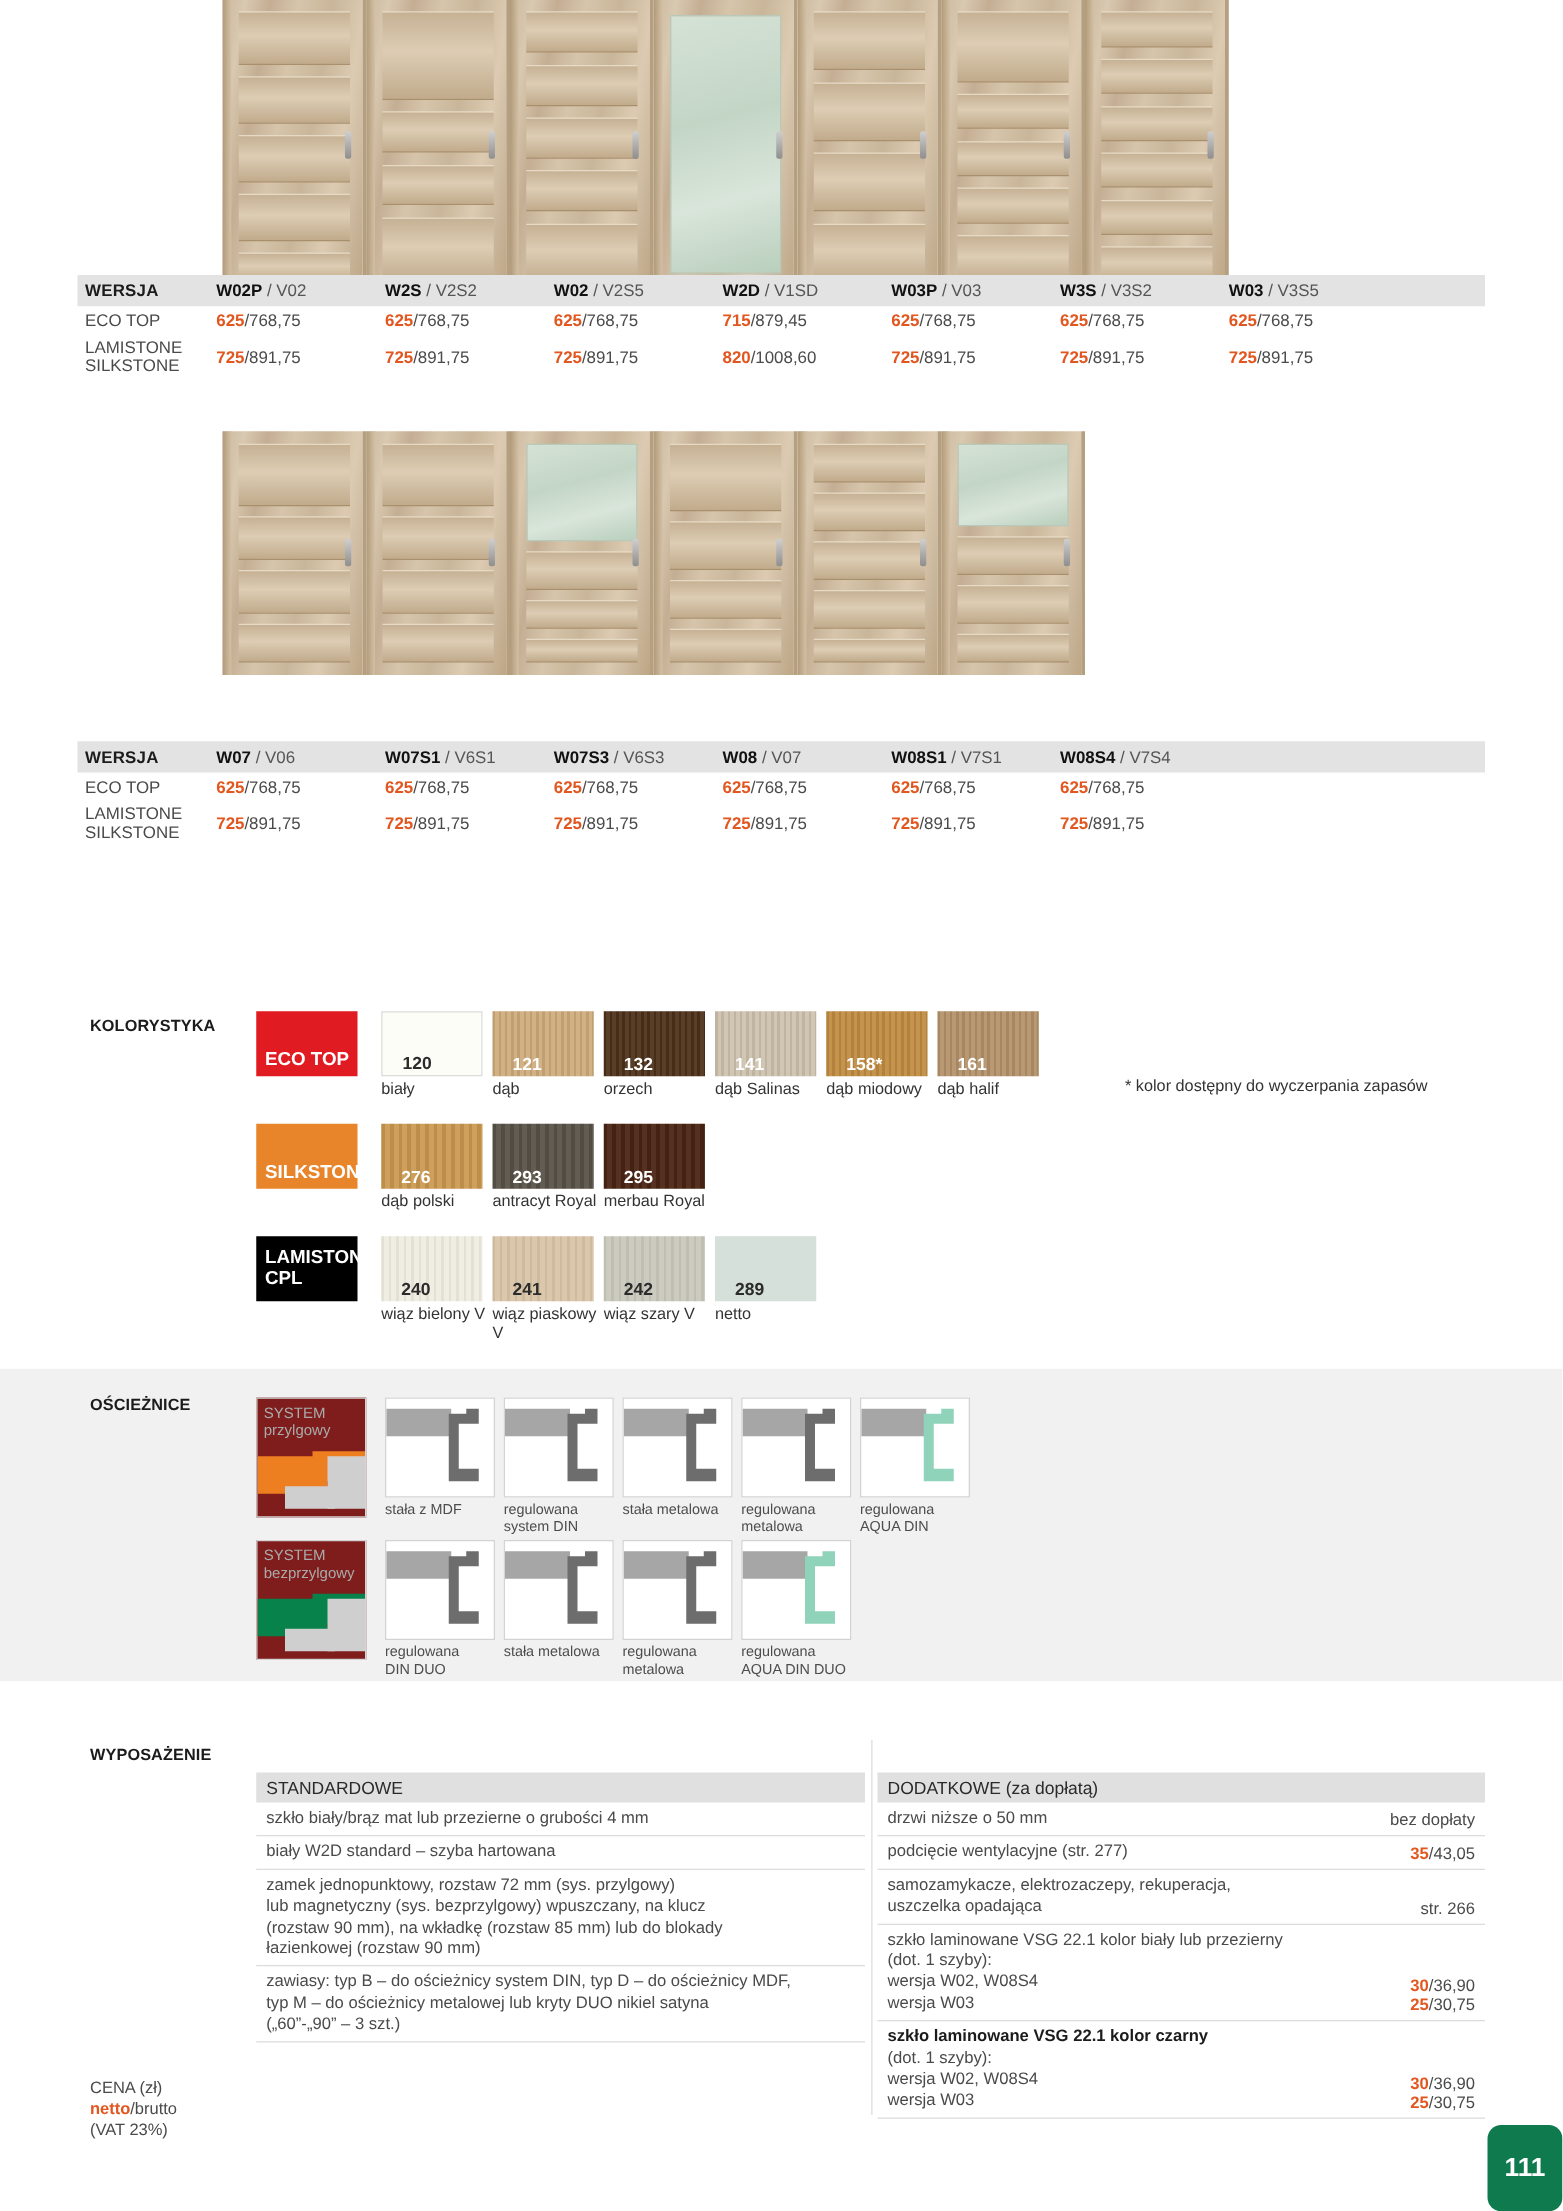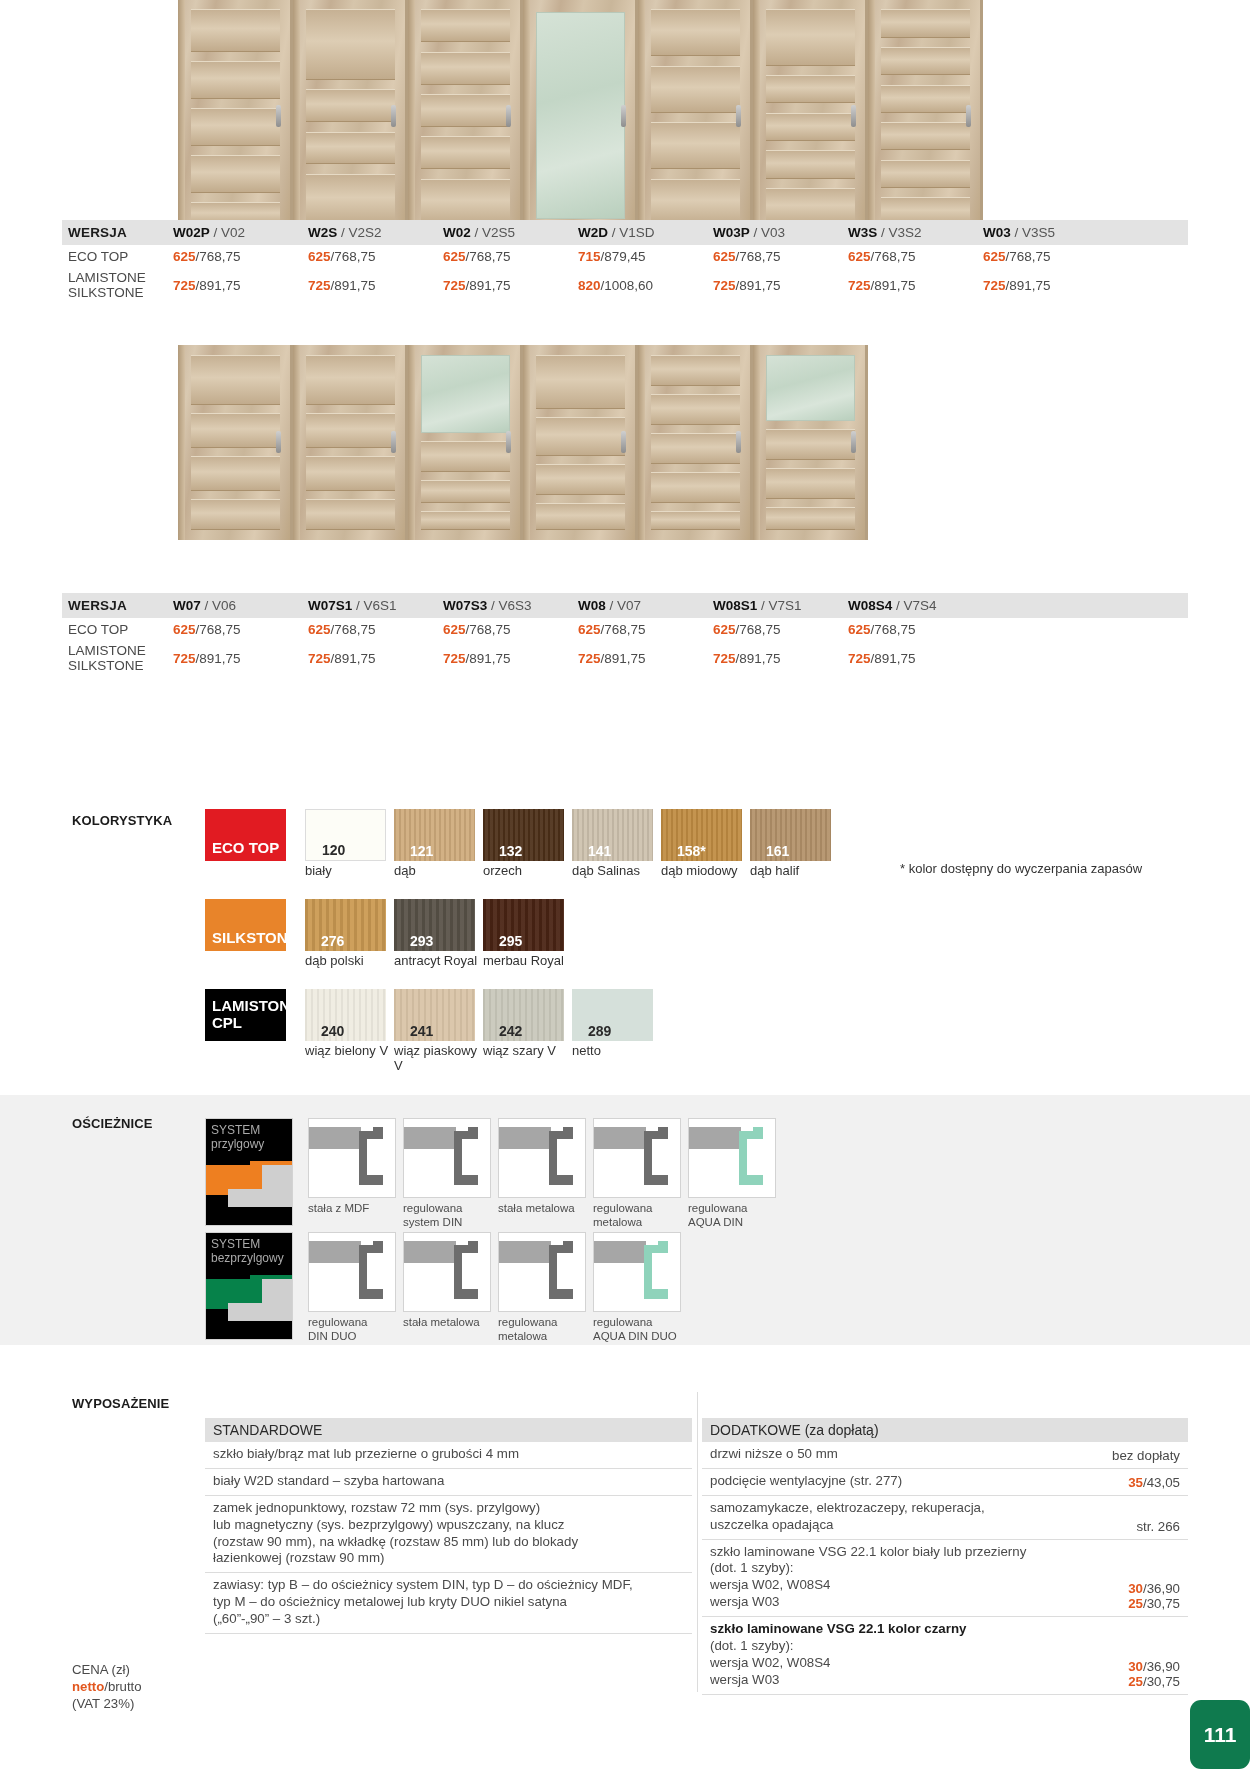--- a/index.html
+++ b/index.html
@@ -56,21 +56,21 @@
   .sw { position:relative; width:81px; height:52px; }
   .sw .num { position:absolute; left:4px; bottom:2px; font-weight:bold; font-size:14px;margin-left:12px; }
   .sw-name { margin-top:3px; font-size:13px; color:#333; line-height:1.14; width:86px; }
   .note { position:absolute; font-size:13px; color:#333; }
 
   
   .frames-bg { position:absolute; left:0; width:1250px; background:#f1f1f1; }
   .fr-card { position:absolute; }
   .fr-box { width:88px; height:80px; background:#fff; border:1px solid #d3d3d3; position:relative; overflow:hidden;}
   .fr-cap { margin-top:4px; font-size:11.5px; color:#4d4d4d; line-height:1.18; width:95px;}
-  .sysbox { width:88px; height:108px; background:#000000; border:1px solid #d3d3d3; position:relative; overflow:hidden; }
+  .sysbox { width:88px; height:96px; background:#7f1d1d; border:1px solid #d3d3d3; position:relative; overflow:hidden; }
   .sysbox .t { position:absolute; left:5px; top:5px; font-size:12px; color:#aaa; line-height:1.15; }
   .wall { position:absolute; background:#a6a6a6; }
 
   
   .eq-col { position:absolute;margin-top:26px; }
   .eq-head { background:#e0e0e0; height:24px; display:flex; align-items:center; padding-left:8px;
              font-size:14px; color:#2a2a2a; }
   .eq-row { border-bottom:1px solid #dcdcdc; padding:4px 8px 5px 8px;
             display:flex; justify-content:space-between; align-items:flex-end; gap:10px; }
   .eq-txt { font-size:13.3px; color:#4a4a4a; line-height:1.27; }

